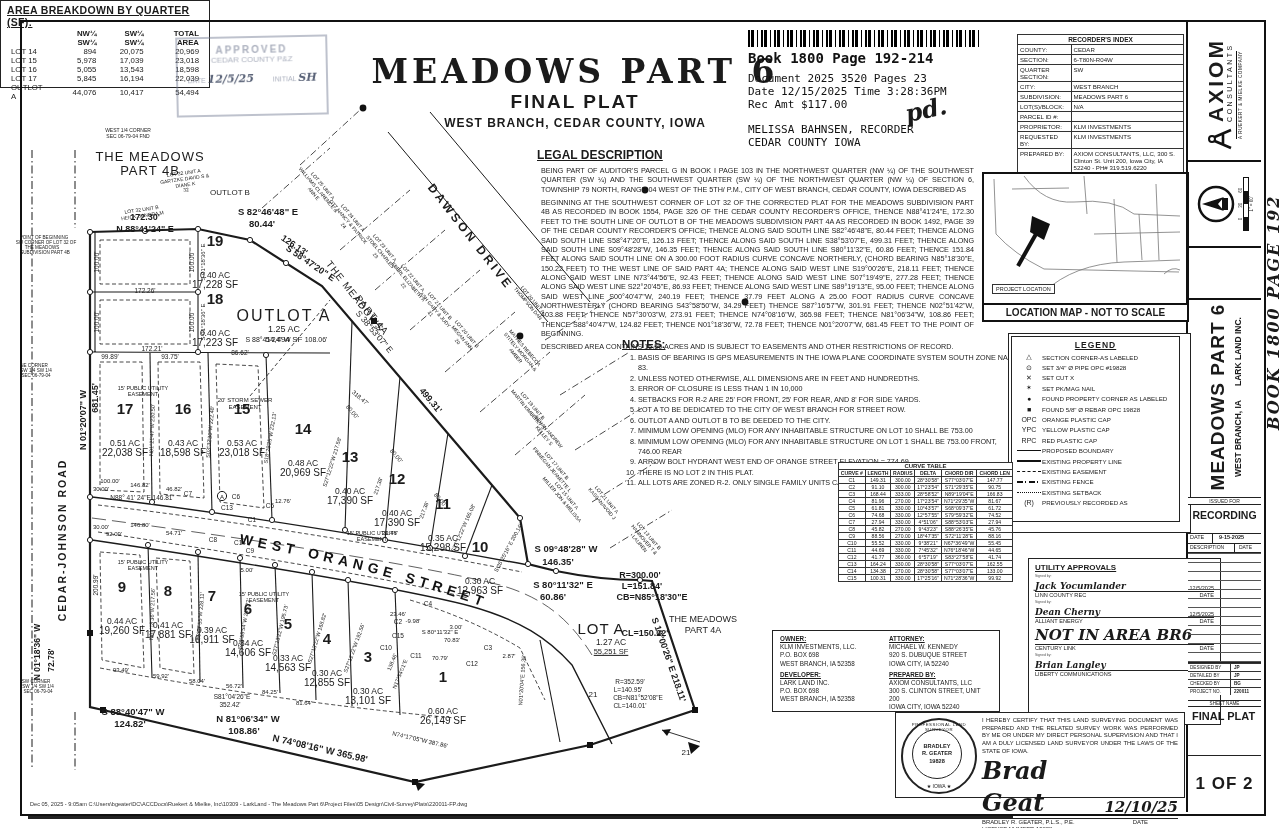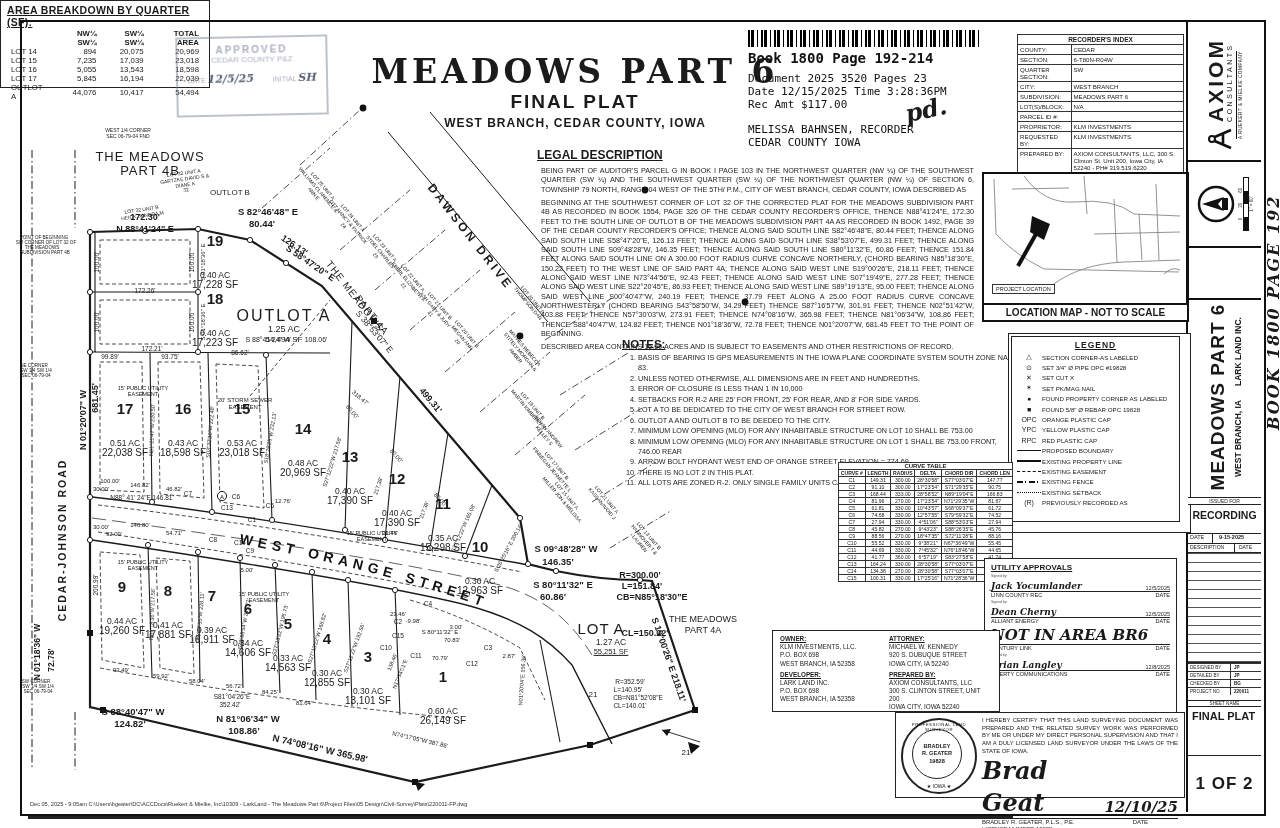--- a/index.html
+++ b/index.html
@@ -43,21 +43,21 @@
   #legend h4{margin:0 0 2px 0;text-align:center;font-size:8.5px;text-decoration:underline;letter-spacing:1px;}
   .lg-row{display:grid;grid-template-columns:26px 1fr;align-items:center;font-size:6.2px;height:10.4px;}
   .lg-row .sym{text-align:center;font-size:7px;}
   .sym.ln{display:inline-block;width:24px;height:0;border-top:1.2px solid #111;margin:0 auto;}
   .sym.thick{border-top-width:2.4px;}
   .sym.dash{border-top-style:dashed;}
   .sym.dot{border-top-style:dotted;}
   .sym.dashdot{border:none;height:1.5px;background:repeating-linear-gradient(90deg,#111 0 6px,transparent 6px 8px,#111 8px 9.5px,transparent 9.5px 12px);}
   
   .box{position:absolute;border:1.5px solid #222;background:#fff;}
-  #utility{left:984px;top:558px;width:193px;height:167px;padding:4px 6px;box-sizing:border-box;}
+  #utility{left:1028px;top:558px;width:193px;height:167px;padding:4px 6px;box-sizing:border-box;}
   #utility h4{margin:0 0 2px;font-size:8px;text-decoration:underline;}
   .util-entry{margin-bottom:2px;}
   .util-sigrow{display:flex;justify-content:space-between;align-items:flex-end;border-bottom:1px solid #222;min-height:13px;}
   .util-sig{font-size:9px;}
   .util-sig.big{font-size:15px;}
   .util-date{font-size:5.5px;}
   .util-namerow{display:flex;justify-content:space-between;font-size:5.6px;}
   .sig-tag{font-size:3.5px;color:#555;}
   #contacts{left:772px;top:630px;width:228px;height:82px;padding:4px 7px;box-sizing:border-box;display:grid;grid-template-columns:1fr 1fr;grid-auto-rows:min-content;gap:3px 6px;}
   .contact{font-size:6.3px;line-height:1.3;}
@@ -1024,21 +1024,21 @@
         </thead>
       <tbody>
           <tr>
             <td>LOT 14</td>
             <td>894</td>
             <td>20,075</td>
             <td>20,969</td>
           </tr>
           <tr>
             <td>LOT 15</td>
-            <td>7,235</td>
+            <td>5,978</td>
             <td>17,039</td>
             <td>23,018</td>
           </tr>
           <tr>
             <td>LOT 16</td>
             <td>5,055</td>
             <td>13,543</td>
             <td>18,598</td>
           </tr>
           <tr>

